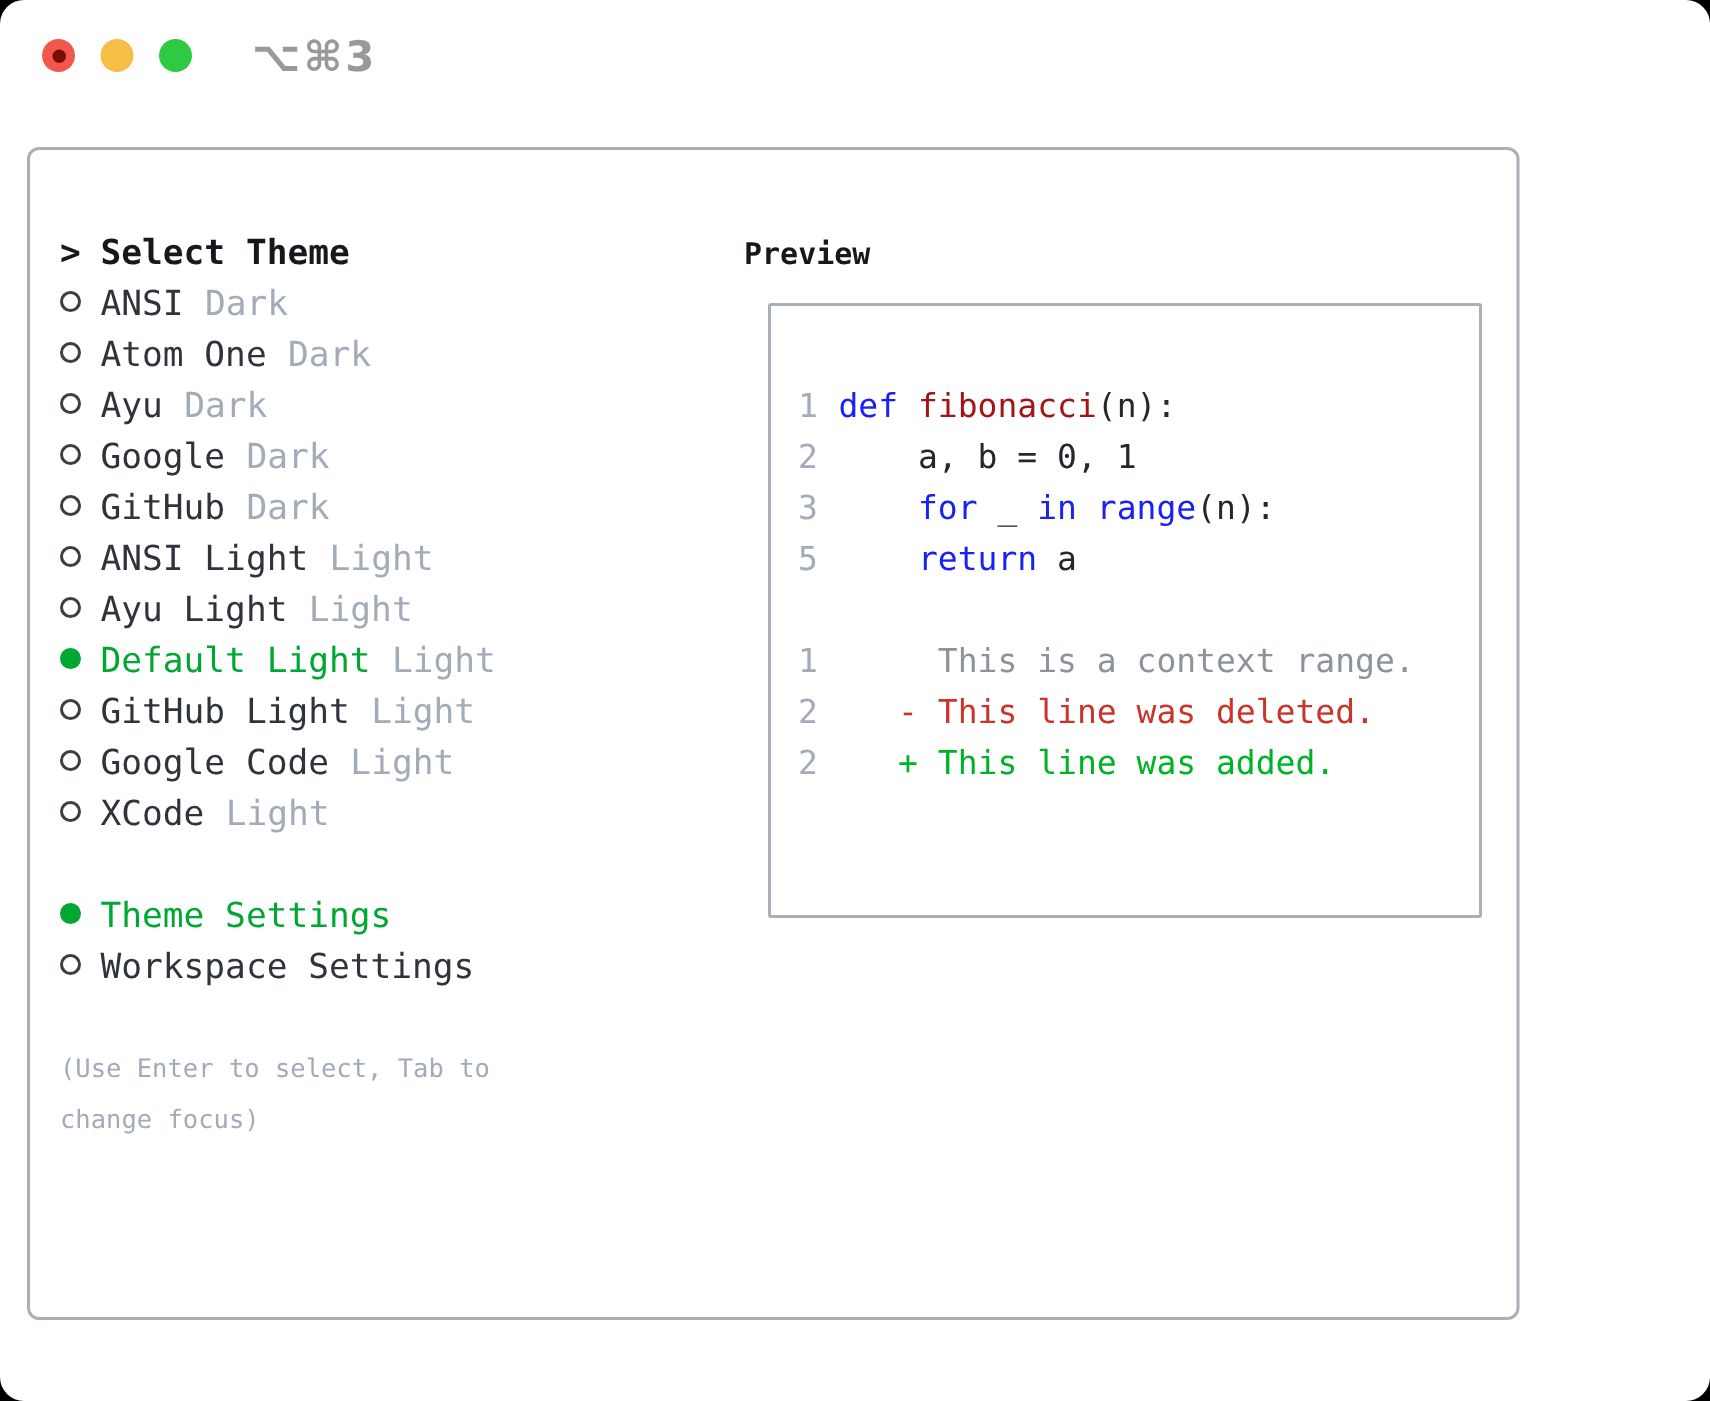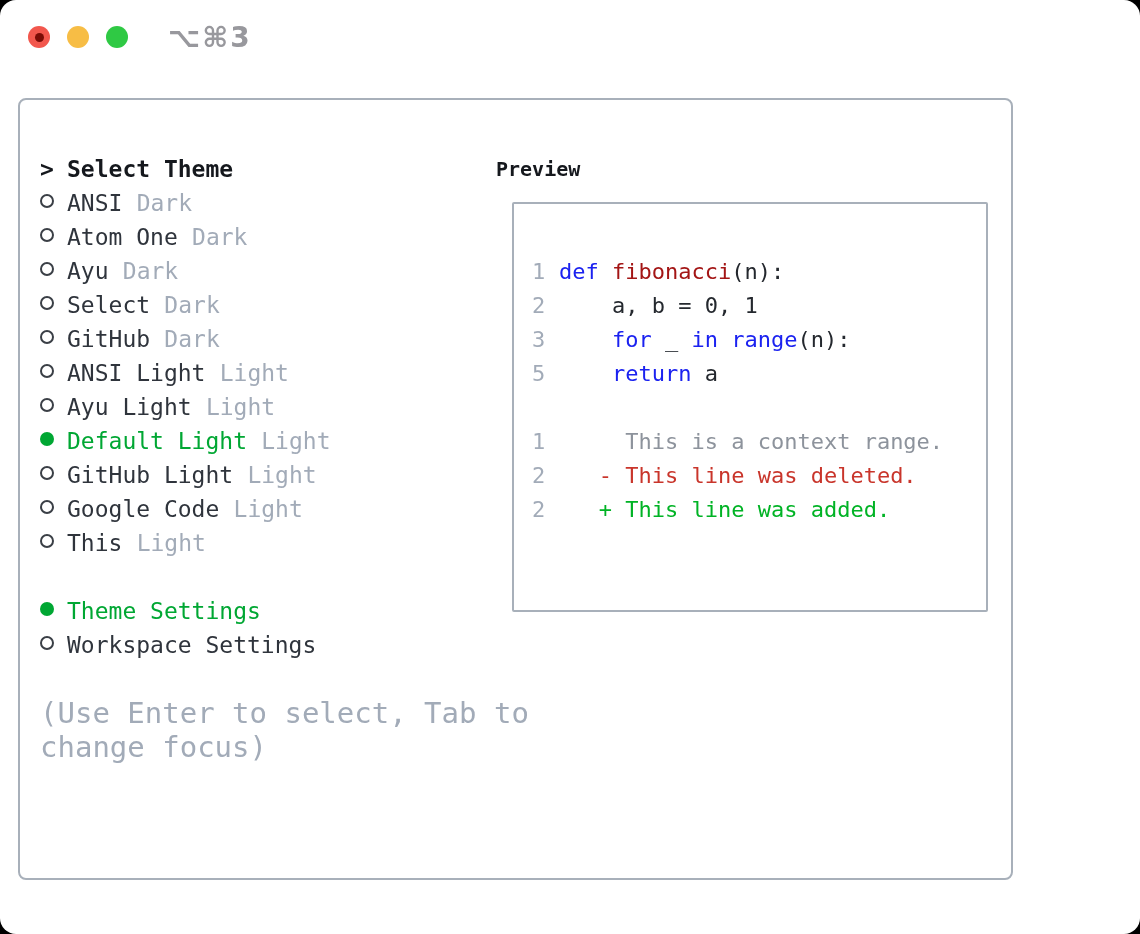--- a/index.html
+++ b/index.html
@@ -30,21 +30,21 @@
   .row{height:34px;white-space:pre;}
   .prefix{display:inline-block;width:27px;vertical-align:baseline;}
   .header-row .htext,.arrow{font-weight:bold;color:var(--heading-black);}
   .radio{
     display:inline-block;width:14px;height:14px;box-sizing:border-box;
     border:2px solid #3a3f46;border-radius:50%;margin-top:8px;vertical-align:top;
   }
   .radio.filled{border:none;background:var(--accent-green);}
   .theme-row.selected .opt-label{color:var(--accent-green);}
   .opt-suffix{color:var(--muted-gray);margin-left:0.62em;}
-  .hint{color:var(--muted-gray);font-size:29px;line-height:34px;}
+  .hint{color:var(--muted-gray);font-size:17px;line-height:34px;}
   
   .preview-title{
     position:absolute;left:476px;top:52px;font-size:20px;line-height:34px;
     font-weight:bold;color:var(--heading-black);
   }
   .preview-box{
     position:absolute;left:492px;top:102px;width:476px;height:410px;
     border:2px solid var(--border-gray);border-radius:2px;box-sizing:border-box;
     overflow:hidden;
   }
@@ -72,28 +72,28 @@
   </div>
 
   <div class="panel">
 
     <div class="left-col">
       <div class="row header-row"><span class="prefix arrow">&gt;</span><span class="htext">Select Theme</span></div>
       <div>
           <div class="row theme-row"><span class="prefix"><span class="radio"></span></span><span class="opt-label">ANSI</span><span class="opt-suffix">Dark</span></div>
           <div class="row theme-row"><span class="prefix"><span class="radio"></span></span><span class="opt-label">Atom One</span><span class="opt-suffix">Dark</span></div>
           <div class="row theme-row"><span class="prefix"><span class="radio"></span></span><span class="opt-label">Ayu</span><span class="opt-suffix">Dark</span></div>
-          <div class="row theme-row"><span class="prefix"><span class="radio"></span></span><span class="opt-label">Select</span><span class="opt-suffix">Dark</span></div>
+          <div class="row theme-row"><span class="prefix"><span class="radio"></span></span><span class="opt-label">Google</span><span class="opt-suffix">Dark</span></div>
           <div class="row theme-row"><span class="prefix"><span class="radio"></span></span><span class="opt-label">GitHub</span><span class="opt-suffix">Dark</span></div>
           <div class="row theme-row"><span class="prefix"><span class="radio"></span></span><span class="opt-label">ANSI Light</span><span class="opt-suffix">Light</span></div>
           <div class="row theme-row"><span class="prefix"><span class="radio"></span></span><span class="opt-label">Ayu Light</span><span class="opt-suffix">Light</span></div>
           <div class="row theme-row selected"><span class="prefix"><span class="radio filled"></span></span><span class="opt-label">Default Light</span><span class="opt-suffix">Light</span></div>
           <div class="row theme-row"><span class="prefix"><span class="radio"></span></span><span class="opt-label">GitHub Light</span><span class="opt-suffix">Light</span></div>
           <div class="row theme-row"><span class="prefix"><span class="radio"></span></span><span class="opt-label">Google Code</span><span class="opt-suffix">Light</span></div>
-          <div class="row theme-row"><span class="prefix"><span class="radio"></span></span><span class="opt-label">This</span><span class="opt-suffix">Light</span></div>
+          <div class="row theme-row"><span class="prefix"><span class="radio"></span></span><span class="opt-label">XCode</span><span class="opt-suffix">Light</span></div>
         </div>
       <div class="row blank"></div>
       <div>
           <div class="row theme-row selected"><span class="prefix"><span class="radio filled"></span></span><span class="opt-label">Theme Settings</span></div>
           <div class="row theme-row"><span class="prefix"><span class="radio"></span></span><span class="opt-label">Workspace Settings</span></div>
         </div>
       <div class="row blank"></div>
       <div class="hint">
           <div class="row">(Use Enter to select, Tab to</div>
           <div class="row">change focus)</div>

